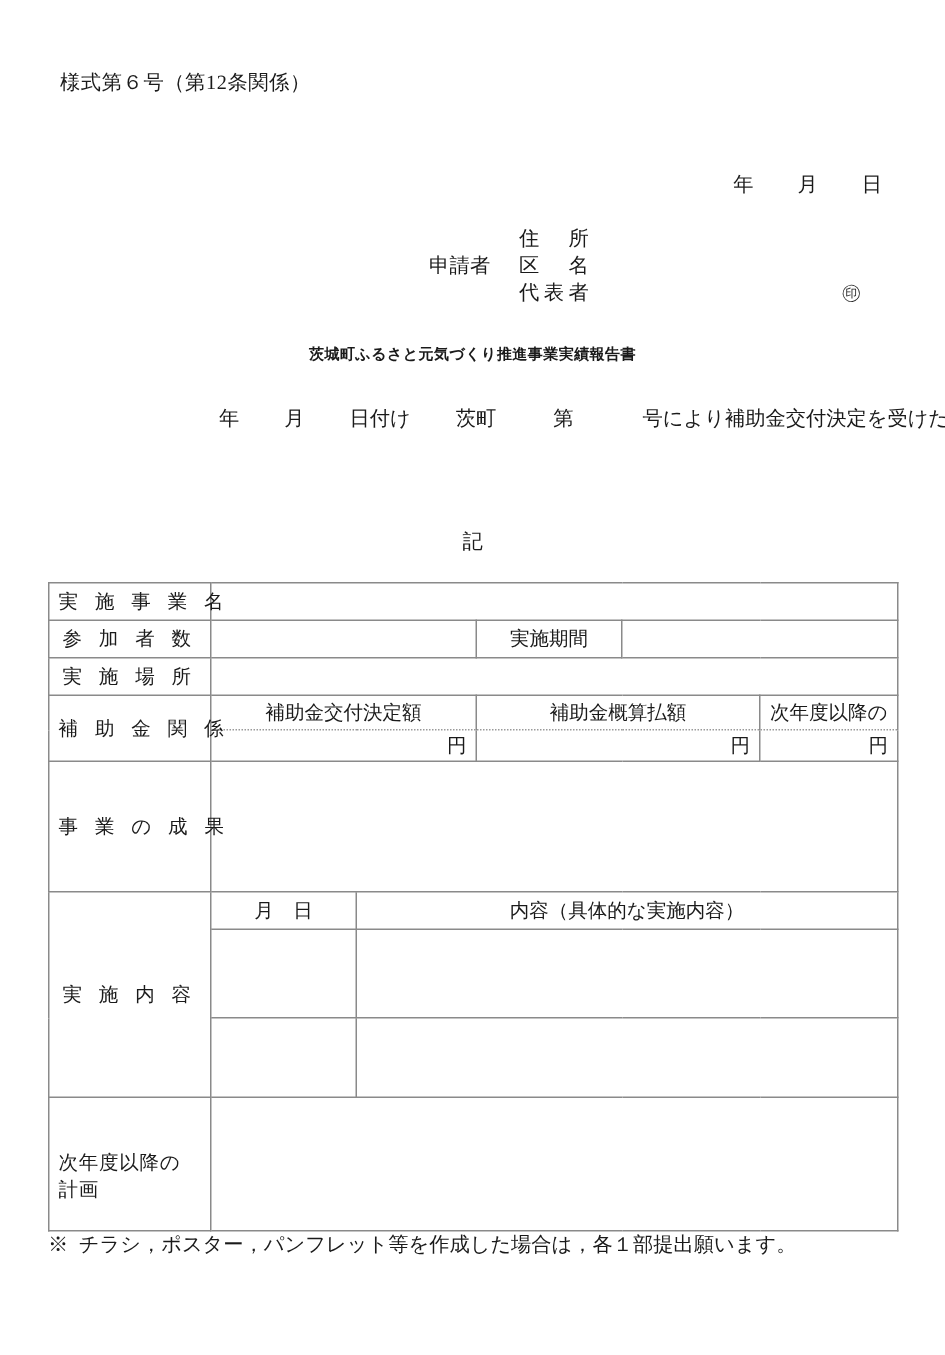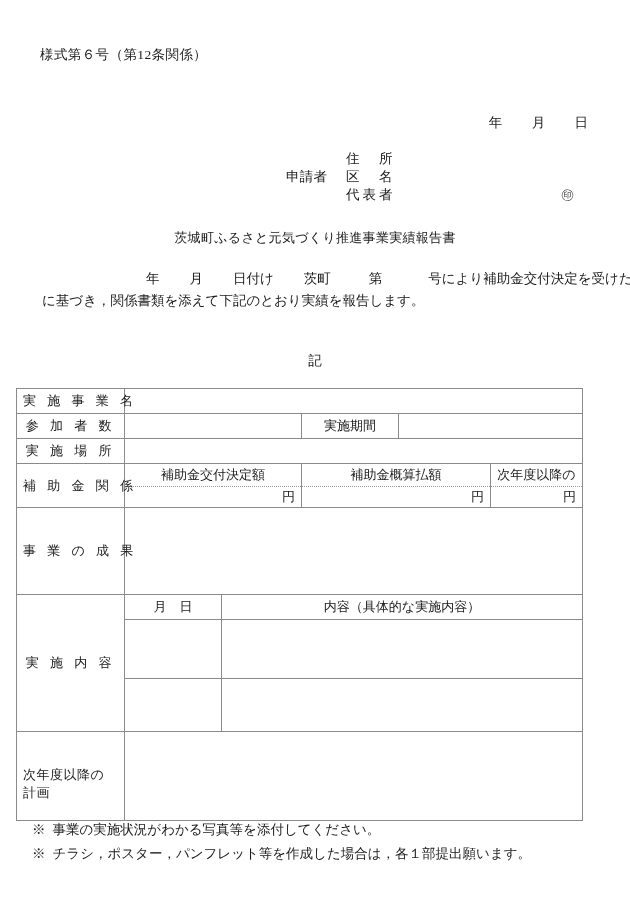--- a/index.html
+++ b/index.html
@@ -75,22 +75,22 @@
     font-size: 13px;
   }
 
   
   .doc-title {
     position: absolute;
     left: 0;
     right: 0;
     top: 229px;
     text-align: center;
-    font-size: 13px;
-    font-weight: normal;
+    font-size: 10px;
+    font-weight: bold;
     letter-spacing: 0.3px;
   }
 
   
   .body-text {
     position: absolute;
     left: 42px;
     right: 38px;
     top: 268px;
     font-size: 13.5px;
@@ -109,21 +109,21 @@
     left: 0;
     right: 0;
     top: 352px;
     text-align: center;
     font-size: 13.5px;
   }
 
   
   .form-table {
     position: absolute;
-    left: 16px;
+    left: 32px;
     top: 388px;
     width: 566px;
     border-collapse: collapse;
     table-layout: fixed;
     font-size: 13px;
     padding-left: 24px;
   }
   .form-table td {
     border: 1px solid #8a8a8a;
     padding: 0 6px;
@@ -197,21 +197,20 @@
     </div>
     <span class="seal">㊞</span>
   </div>
 
   <div class="doc-title">茨城町ふるさと元気づくり推進事業実績報告書</div>
 
   <div class="body-text">
     <div class="body-line l1">
       <span class="ph indent"></span><span>年</span><span class="ph w2"></span><span>月</span><span class="ph w2"></span><span>日付け</span><span class="ph w2"></span><span>茨町</span><span class="ph w3"></span><span>第</span><span class="ph w4"></span><span>号により補助金交付決定を受けた</span>
     </div>
-    <div class="body-line">に基づき，関係書類を添えて下記のとおり実績を報告します。</div>
   </div>
 
   <div class="kijou">記</div>
 
   <table class="form-table">
     <colgroup>
       <col style="width:108px">
       <col style="width:97px">
       <col style="width:80px">
       <col style="width:97px">
@@ -266,20 +265,17 @@
           <div>次年度以降の</div>
           <div>計画</div>
         </td>
         <td class="blank" colspan="5"></td>
       </tr>
     </tbody>
   </table>
 
   <div class="notes">
     <div class="note-line">
-      <span class="note-mark">※</span><span>事業の実施状況がわかる写真等を添付してください。</span>
-    </div>
-    <div class="note-line">
       <span class="note-mark">※</span><span>チラシ，ポスター，パンフレット等を作成した場合は，各１部提出願います。</span>
     </div>
   </div>
 
 </div>
 
 </body></html>

